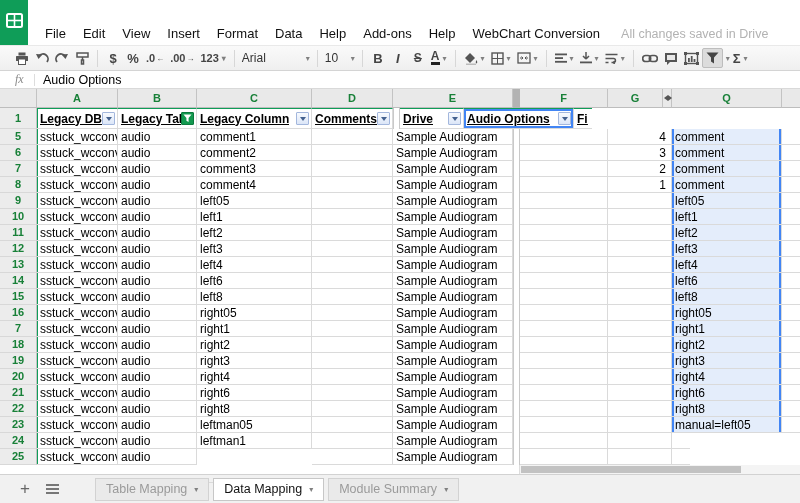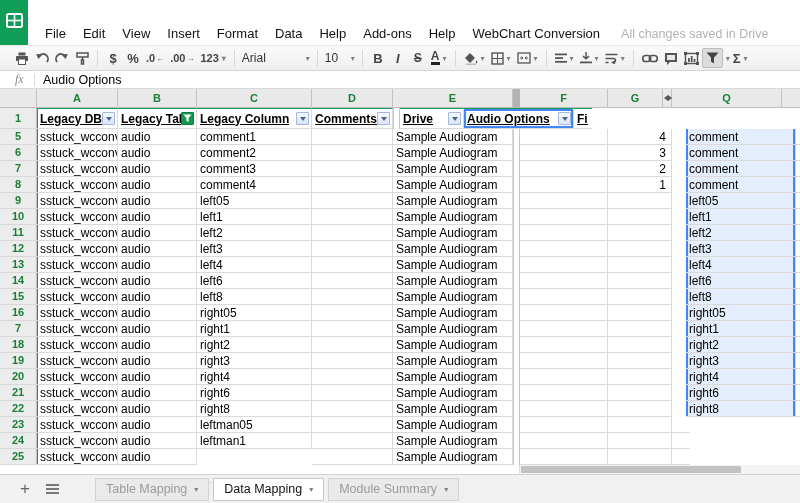--- a/index.html
+++ b/index.html
@@ -62,21 +62,21 @@
       display:flex;align-items:center;justify-content:space-between;padding:0 2px 0 3px;line-height:18px;}
   .htext{overflow:hidden;white-space:nowrap;text-decoration:underline;}
   .divs{flex:none;width:7px;background:#b3b3b3;border-bottom:1px solid #b3b3b3;}
   .divh{flex:none;width:7px;background:#fff;border-left:1px solid #c9c9c9;border-right:1px solid #c9c9c9;}
   .divb{flex:none;width:7px;background:#fff;border-left:1px solid #c9c9c9;border-right:1px solid #c9c9c9;}
   .hidc{flex:none;width:9px;background:#e9e9e9;border-right:1px solid #c3c3c3;border-bottom:1px solid #bdbdbd;
         display:flex;align-items:center;justify-content:space-between;padding:0 1px;}
   .tri-l{width:0;height:0;border-top:3px solid transparent;border-bottom:3px solid transparent;border-right:4px solid #555;}
   .tri-r{width:0;height:0;border-top:3px solid transparent;border-bottom:3px solid transparent;border-left:4px solid #555;}
   .gl{box-shadow:inset 1px 0 0 #0f9d58;}
-  .selq{background:#e4edfb;box-shadow:inset 2px 0 0 #4285f4,inset -2px 0 0 #4285f4;margin-left:14px;}
+  .selq{background:#e4edfb;box-shadow:inset 2px 0 0 #4285f4,inset -2px 0 0 #4285f4;}
   .selq1{background:#fff;box-shadow:inset 0 0 0 2px #4285f4;}
   .gright{text-align:right;padding-right:5px;}
   .fbtn{width:13px;height:13px;flex:none;border:1px solid #a3b7dd;border-radius:1px;
         background:linear-gradient(#f7fafe,#dce6f8);display:flex;align-items:center;justify-content:center;}
   .fbtn .tri{width:0;height:0;border-left:3px solid transparent;border-right:3px solid transparent;border-top:4px solid #44618f;}
   .fbtn.funnel{background:#13994f;border-color:#0c7a3e;}
 
   
   .scrollstrip{height:9px;position:relative;background:#fff;}
   .sstrack{position:absolute;left:519px;right:0;top:0;bottom:0;background:#f4f4f4;border-left:1px solid #ddd;}
@@ -575,20 +575,21 @@
         <div class="drow">
           <div class="rnum">23</div>
           <div class="bc gl" style="width: 81px;">sstuck_wcconv</div>
           <div class="bc" style="width: 79px;">audio</div>
           <div class="bc" style="width: 115px;">leftman05</div>
           <div class="bc" style="width: 81px;"></div>
           <div class="bc" style="width: 120px;">Sample Audiogram</div>
           <div class="divb"></div>
           <div class="bc" style="width: 88px;"></div>
           <div class="bc gright" style="width: 64px;"></div>
+          <div class="bc selq" style="width: 110px;">manual=left05</div>
           <div class="bc" style="width: 18px; border-right: none;"></div>
         </div>
         <div class="drow">
           <div class="rnum">24</div>
           <div class="bc gl" style="width: 81px;">sstuck_wcconv</div>
           <div class="bc" style="width: 79px;">audio</div>
           <div class="bc" style="width: 115px;">leftman1</div>
           <div class="bc" style="width: 81px;"></div>
           <div class="bc" style="width: 120px;">Sample Audiogram</div>
           <div class="divb"></div>

